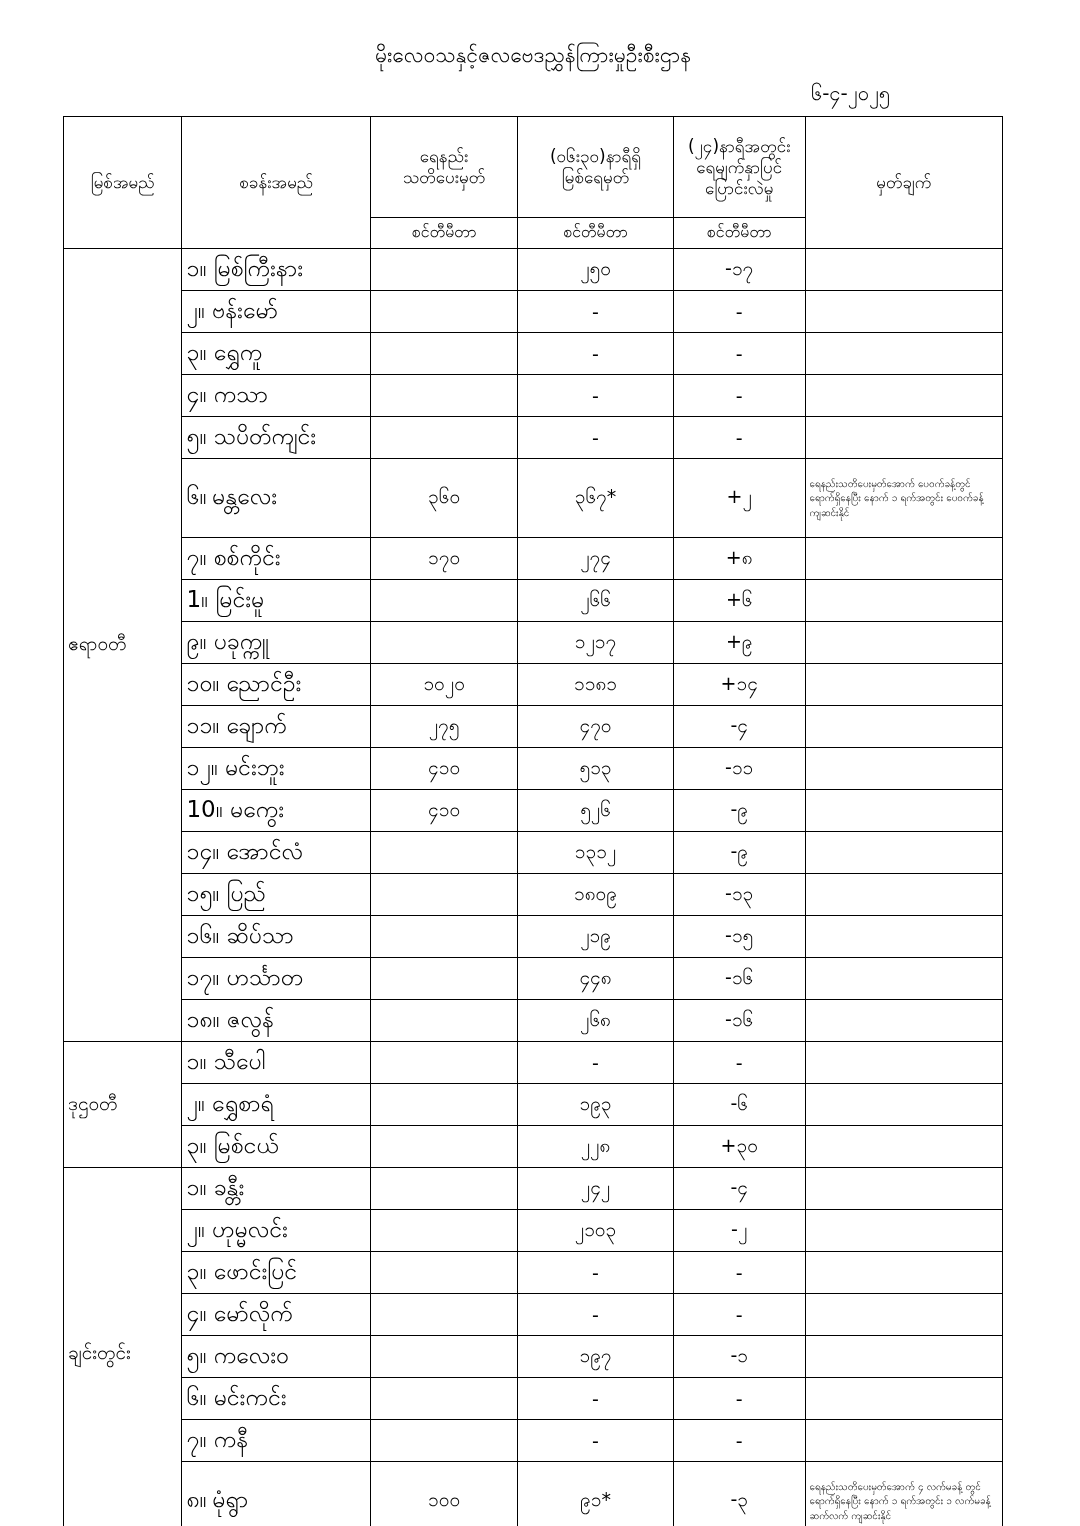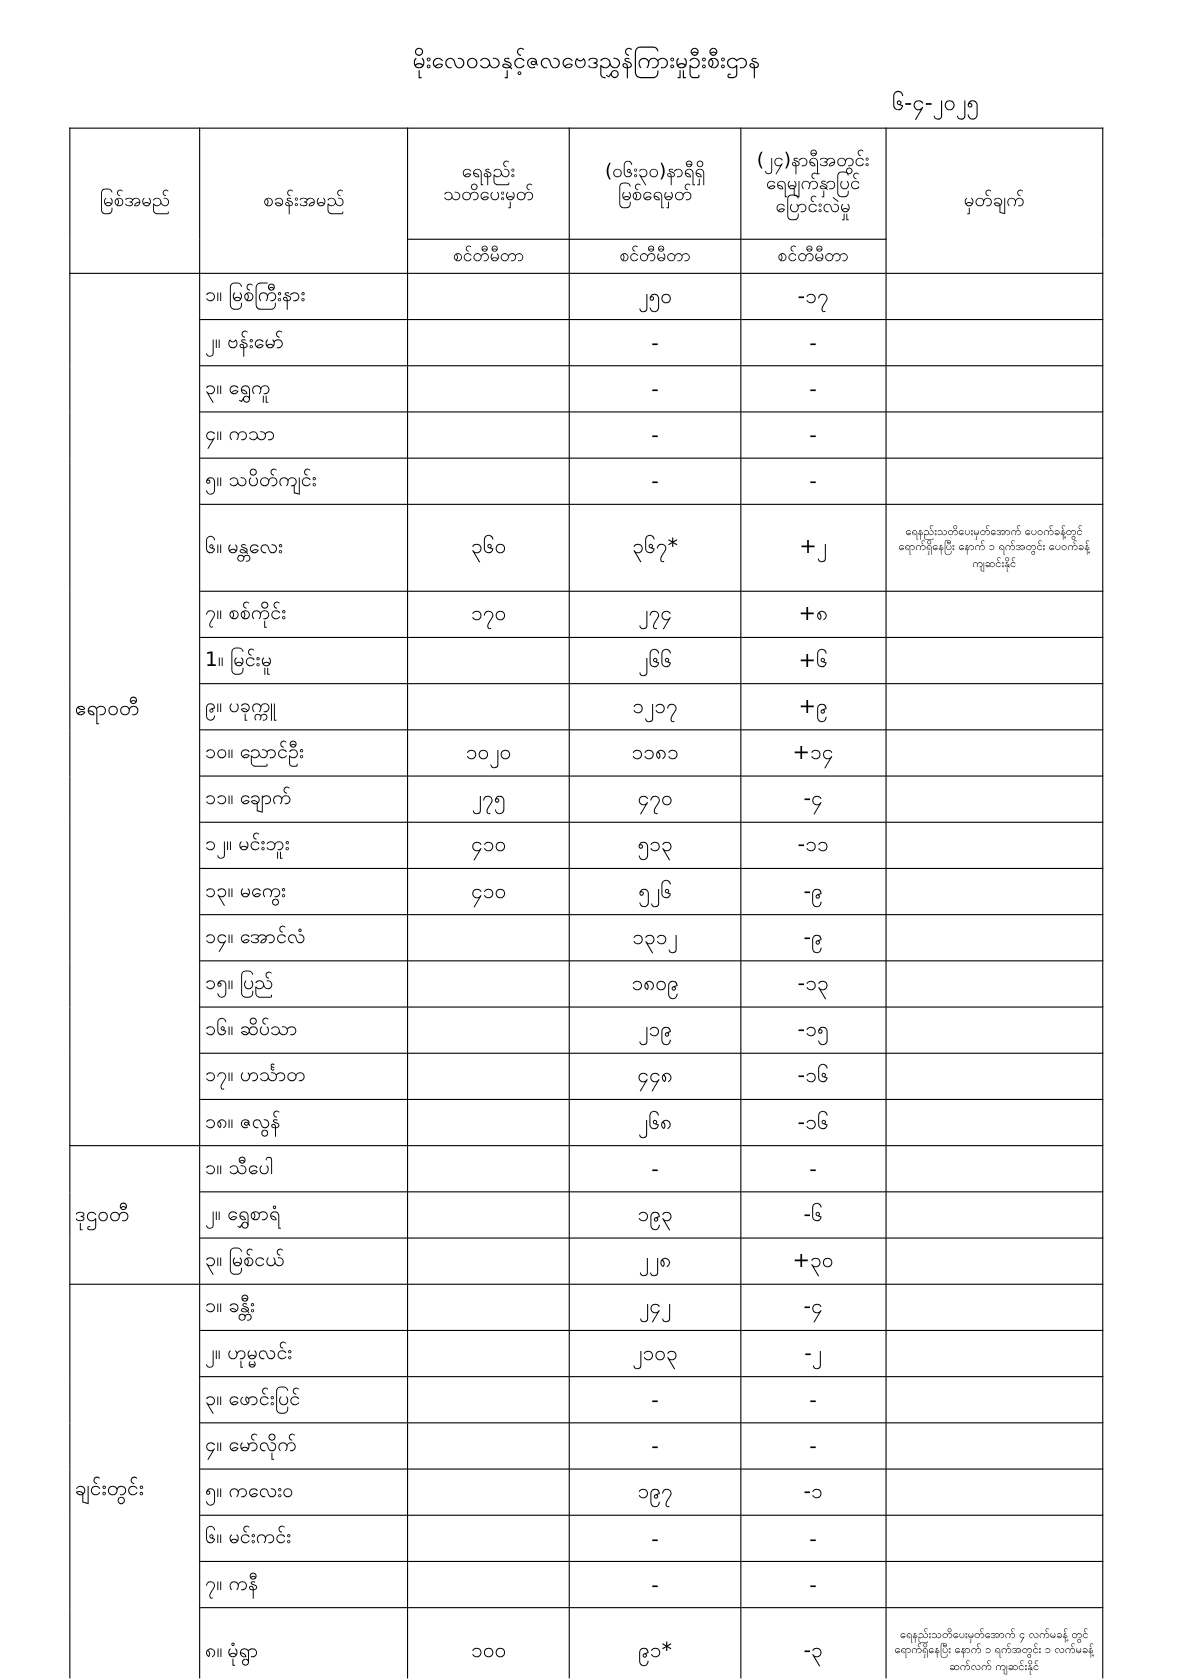--- a/index.html
+++ b/index.html
@@ -70,30 +70,30 @@
     text-align: center;
     font-size: 16px;
     height: 26px;
   }
   td.river-name {
     font-size: 19px;
     vertical-align: middle;
   }
   td.station {
     text-align: left;
-    font-size: 18px;
+    font-size: 23px;
     padding-left: 10px;
     height: 37px;
   }
   td.num {
     text-align: center;
     font-size: 19px;
   }
   td.remark {
-    text-align: center;
+    text-align: left;
     font-size: 10px;
     line-height: 1.45;
     padding: 3px 4px;
     margin-top: 20px;
   }
   td.tall {
     height: 74px;
     font-family: Liberation Serif, serif;
   }
 </style>
@@ -222,21 +222,21 @@
           <td class="remark"></td>
         </tr>
         <tr>
           <td class="station">၁၂။ မင်းဘူး</td>
           <td class="num">၄၁၀</td>
           <td class="num">၅၁၃</td>
           <td class="num">-၁၁</td>
           <td class="remark"></td>
         </tr>
         <tr>
-          <td class="station">၁၃။ မကွေး</td>
+          <td class="station">10။ မကွေး</td>
           <td class="num">၄၁၀</td>
           <td class="num">၅၂၆</td>
           <td class="num">-၉</td>
           <td class="remark"></td>
         </tr>
         <tr>
           <td class="station">၁၄။ အောင်လံ</td>
           <td class="num"></td>
           <td class="num">၁၃၁၂</td>
           <td class="num">-၉</td>

